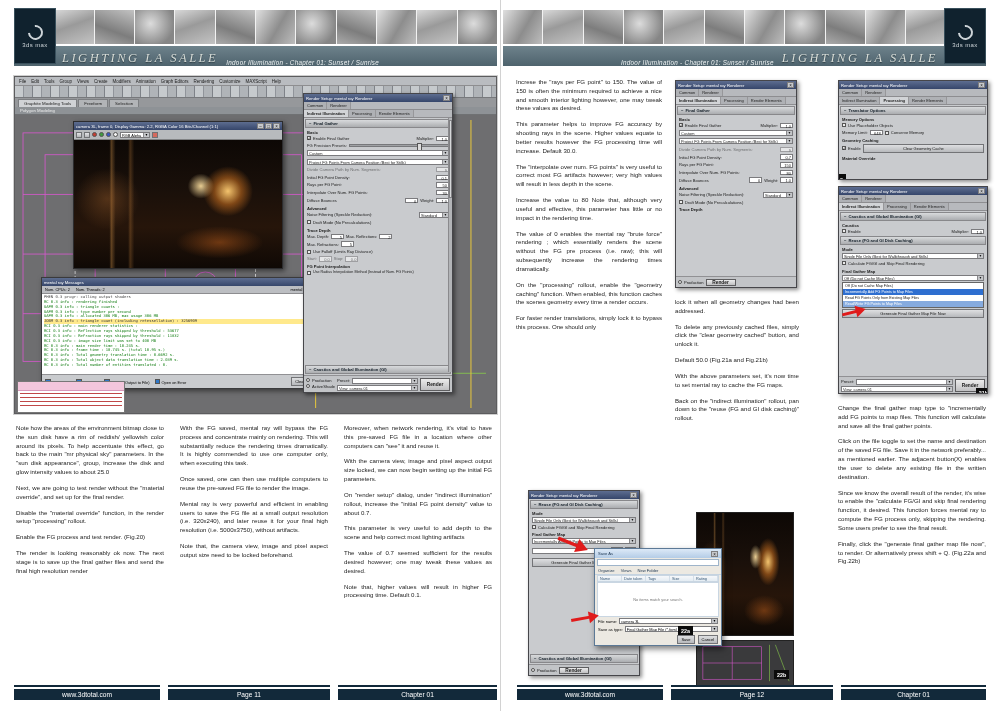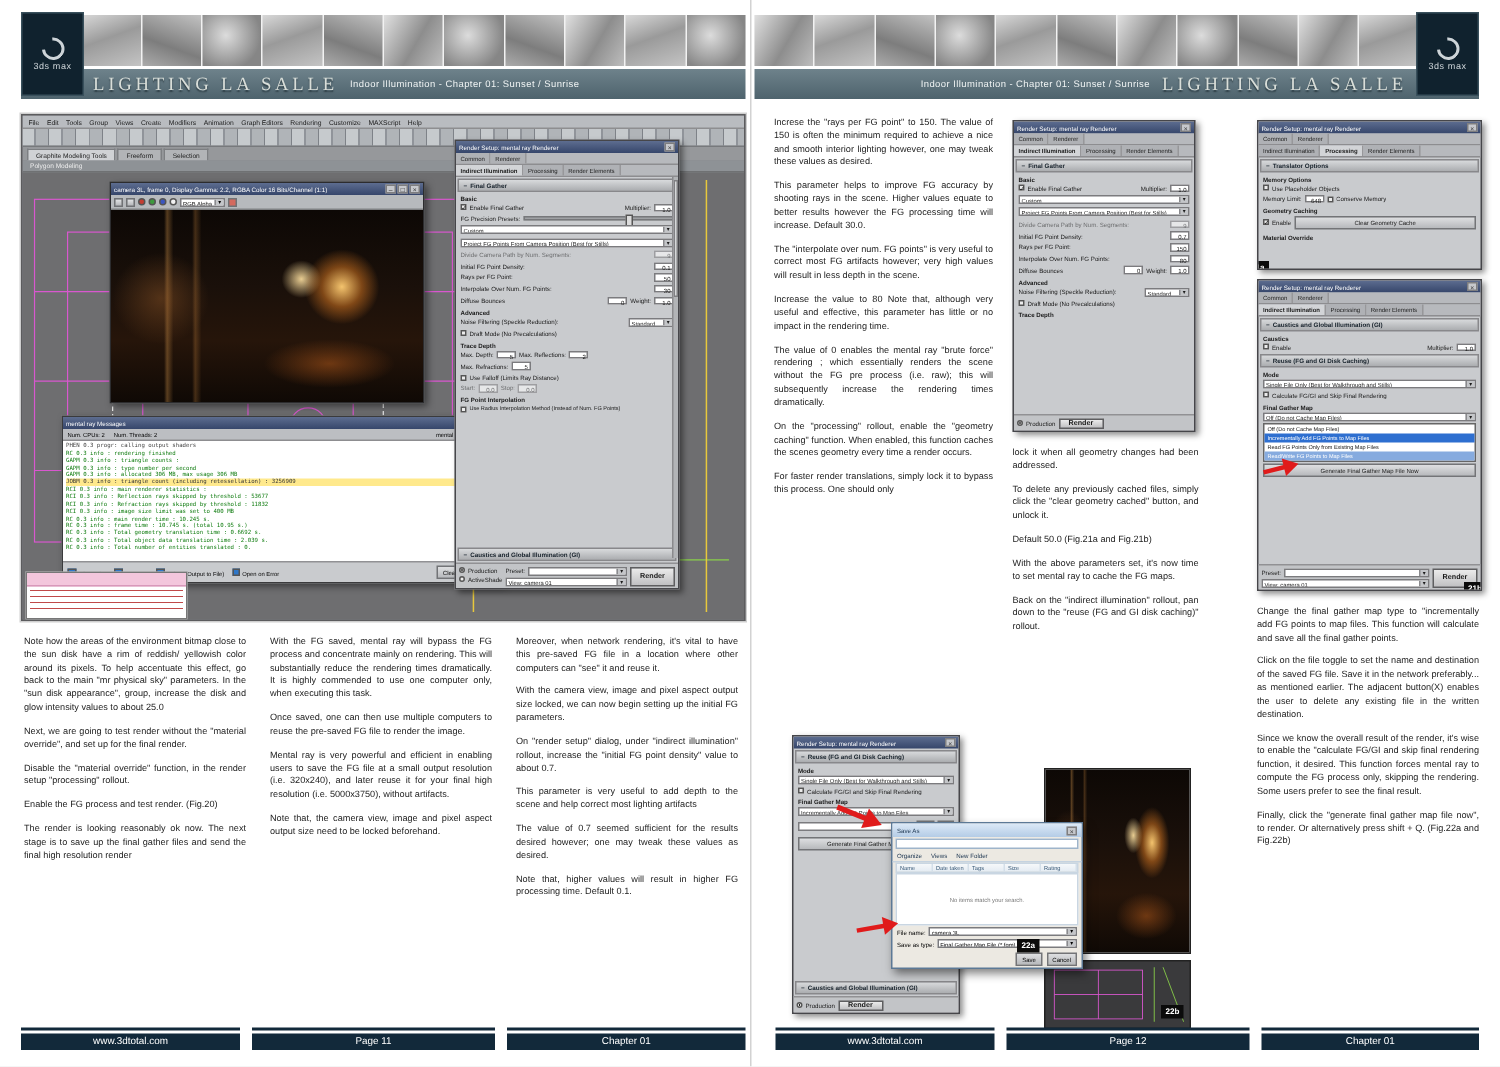--- a/index.html
+++ b/index.html
@@ -13,21 +13,21 @@
 #page-r{left:500px;border-left:1px solid #d2d2d2;}
 
 .photo-strip{display:flex;gap:1px;background:#f2f2f2;}
 .photo-strip .cell{flex:1;background:linear-gradient(160deg,#d8d8d8 0%,#9a9a9a 45%,#c4c4c4 100%);}
 .photo-strip .cell:nth-child(3n){background:linear-gradient(200deg,#c2c2c2,#7d7d7d 60%,#ababab);}
 .photo-strip .cell:nth-child(3n+1){background:linear-gradient(120deg,#e0e0e0,#8d8d8d 55%,#bdbdbd);}
 .photo-strip .cell:nth-child(4n){background:radial-gradient(circle at 40% 40%,#dcdcdc,#868686 75%);}
 .logo-box{background:#10222e;color:#cfd6da;display:flex;flex-direction:column;align-items:center;justify-content:center;gap:2px;z-index:6;border:1px solid #39505c;}
 .logo-circle{width:15px;height:15px;border:2.5px solid #cdd4d8;border-left-color:transparent;border-radius:50%;transform:rotate(40deg);}
 .logo-text{font-size:6px;letter-spacing:.4px;}
-.title-bar{background:linear-gradient(180deg,#6e828b,#4e636d);display:flex;align-items:center;z-index:3;}
+.title-bar{background:linear-gradient(180deg,#6e828b,#4e636d);display:flex;align-items:flex-end;z-index:3;font-style:italic;}
 .title-main{font-family:"Liberation Serif",serif;font-size:12.5px;letter-spacing:2.5px;color:#d9ded9;text-shadow:0 1px 1px #2c3c43;white-space:nowrap;}
 .title-sub{font-size:6.3px;color:#f0f4f4;margin:0 8px;letter-spacing:.3px;white-space:nowrap;}
 
 .body-col p{font-size:6.1px;line-height:1.45;color:#232323;text-align:justify;margin-bottom:7px;}
 
 .footer-bar{background:#12293a;color:#fff;font-size:6.6px;height:11px;display:flex;align-items:center;justify-content:center;position:absolute;}
 .footer-bar::before{content:"";position:absolute;left:0;right:0;top:-4px;height:2px;background:#12293a;}
 
 .maxwin{background:#85878a;overflow:hidden;border:1px solid #5c5c5e;box-shadow:0 0 0 1px #cfcfcf;}
 .menubar{background:#b9bcc0;color:#1c1c1c;font-size:4.5px;display:flex;gap:5px;align-items:center;padding:0 4px;height:9px;border-bottom:1px solid #8e8e90;}

